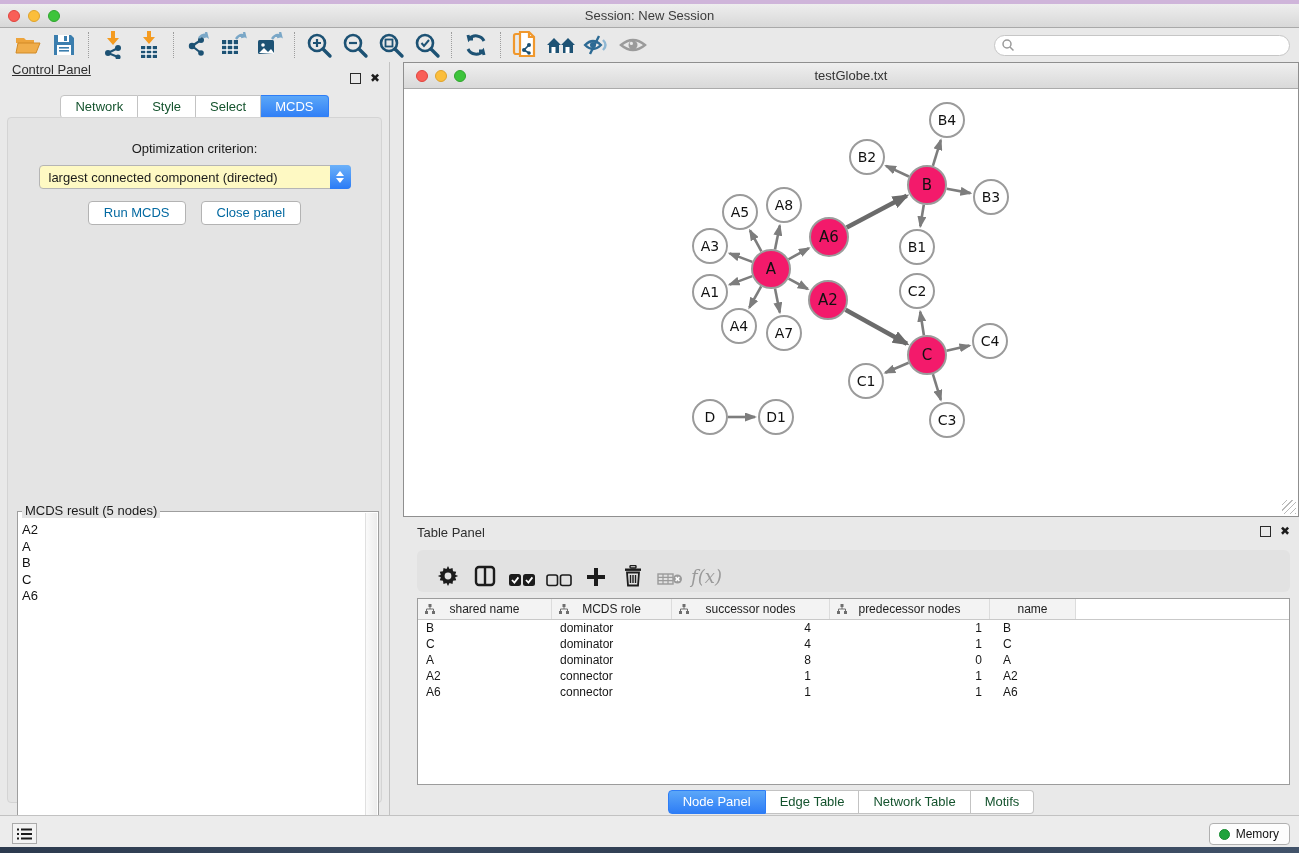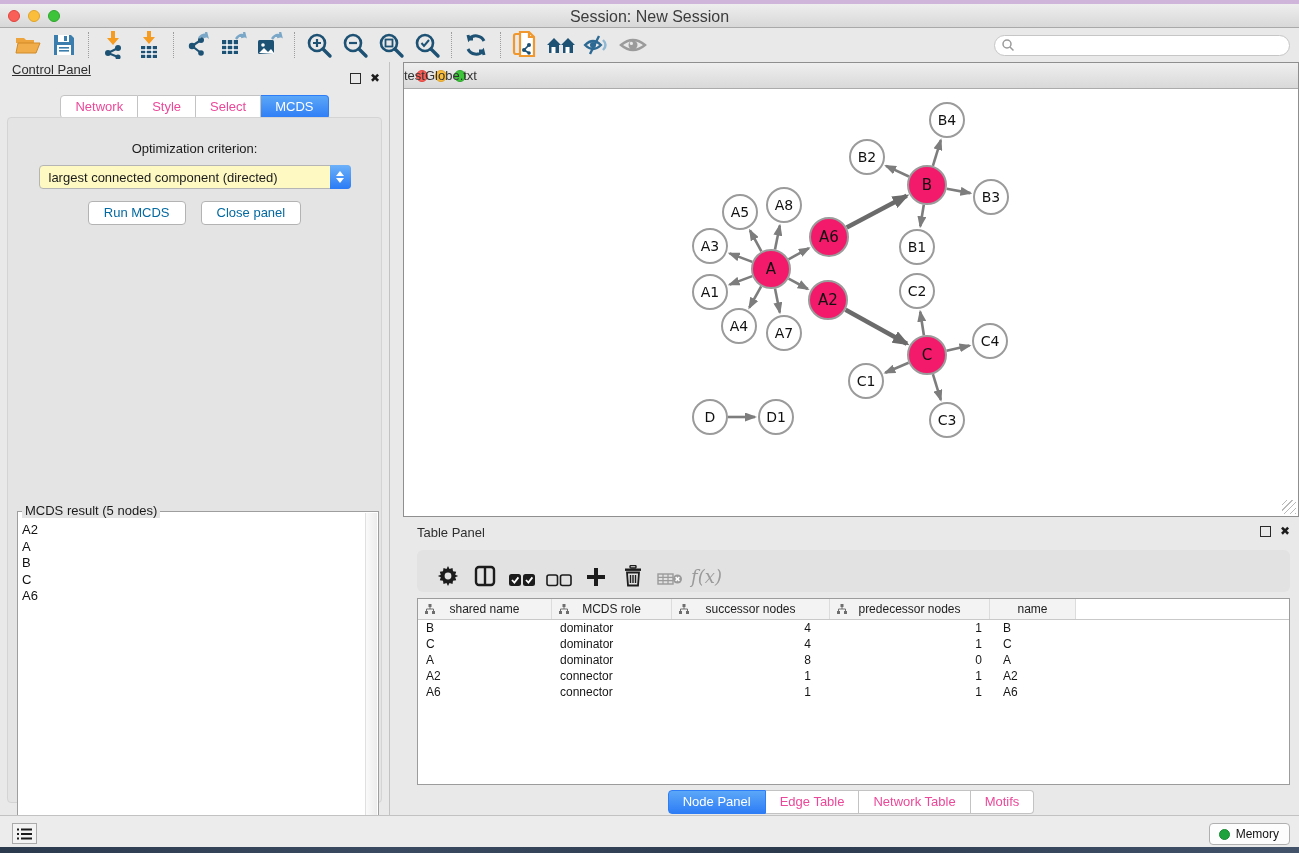--- a/index.html
+++ b/index.html
@@ -10,41 +10,41 @@
   
   .top-strip { position:absolute; left:0; top:0; width:1299px; height:4px; background:#cfb5da; }
   .titlebar { position:absolute; left:0; top:4px; width:1299px; height:24px;
     background:linear-gradient(#eeeeee,#d8d8d8); border-bottom:1px solid #a9a9a9; }
   .tl-group { position:absolute; left:8px; top:6px; display:flex; gap:8px; }
   .tl { width:12px; height:12px; border-radius:50%; }
   .tl.red { background:#f95f57; border:1px solid #e0443e; }
   .tl.yellow { background:#fbbe3c; border:1px solid #dfa32b; }
   .tl.green { background:#3dc43b; border:1px solid #2fa52e; }
   .titlebar-title { position:absolute; left:0; right:0; top:4px; text-align:center;
-    font-size:16px; color:#3c3c3c; }
+    font-size:13px; color:#3c3c3c; }
 
   
   .main-toolbar { position:absolute; left:0; top:28px; width:1299px; height:34px;
     background:#e9e9e9; display:flex; align-items:center; padding:0 9px 0 10px; }
   .tb-btn { width:36px; height:30px; display:flex; align-items:center; justify-content:center; }
   .tb-sep { width:1px; height:26px; margin:0 6px; border-left:1px dotted #9d9d9d; }
   .search-wrap { margin-left:auto; width:296px; height:21px; background:#fff;
     border:1px solid #c6c6c6; border-radius:11px; display:flex; align-items:center; padding-left:6px; }
   .search-wrap input { border:none; outline:none; flex:1; font-size:12px; background:transparent; height:17px; }
 
   
   .control-panel { position:absolute; left:0; top:62px; width:390px; height:753px;
     background:#e9e9e9; border-right:1px solid #c2c2c2; }
   .cp-header { position:absolute; left:0; top:0; width:100%; height:30px; }
   .cp-title { position:absolute; left:12px; top:0; font-size:13px; color:#2e2e2e;text-decoration:underline; }
   .panel-ctl { position:absolute; top:8px; display:flex; align-items:center; justify-content:center;
     width:16px; height:16px; font-size:12px; color:#1c1c1c; cursor:default; }
   .float-box { width:11px; height:11px; border:1.5px solid #2a2a2a; display:inline-block; }
   .cp-tabs { position:absolute; left:0; right:0; top:33px; display:flex; justify-content:center; }
-  .tab-seg { font-size:13px; color:#ec4899; background:#fff; border:1px solid #c3c3c3;
+  .tab-seg { font-size:13px; color:#14532d; background:#fff; border:1px solid #c3c3c3;
     border-left-width:0; padding:3px 14px 4px; }
   .tab-seg:first-child { border-left-width:1px; border-radius:4px 0 0 4px; }
   .tab-seg:last-child { border-radius:0 4px 4px 0; }
   .tab-seg.selected { background:linear-gradient(#5ba7f8,#2e7df6); border-color:#2e7df6; color:#fff; }
   .cp-content { position:absolute; left:7px; right:7px; top:55px; bottom:12px;
     background:#e4e4e4; border:1px solid #d4d4d4; border-radius:4px; }
   .opt-label { margin-top:23px; text-align:center; font-size:13px; color:#1b1b1b; }
   .combo { margin:9px auto 0; width:312px; height:24px; background:#fef9c3; border:1px solid #b5b5b5;
     border-radius:4px; display:flex; align-items:center; position:relative; }
   .combo-text { flex:1; font-size:13px; color:#1b1b1b; padding-left:9px; white-space:nowrap; }
@@ -64,21 +64,21 @@
   .mcds-item { font-size:13px; color:#111; line-height:16.5px; padding-left:2px; }
   .result-scroll { position:absolute; right:1px; top:1px; bottom:1px; width:12px;
     background:linear-gradient(90deg,#fafafa,#ececec); border-left:1px solid #e0e0e0; }
 
   
   .network-window { position:absolute; left:403px; top:62px; width:896px; height:455px;
     border:1px solid #8f8f8f; background:#fff; }
   .nw-titlebar { position:absolute; left:0; top:0; right:0; height:26px;
     background:linear-gradient(#efefef,#d9d9d9); border-bottom:1px solid #ababab; }
   .nw-tl { position:absolute; left:12px; top:7px; display:flex; gap:7px; }
-  .nw-title { position:absolute; left:0; right:0; top:5px; font-size:13px; color:#333; }
+  .nw-title { position:absolute; left:0; right:0; top:5px; text-align:center; font-size:13px; color:#333; }
   .nw-canvas { position:absolute; left:0; top:26px; right:0; bottom:0; background:#fff; }
   .resize-grip { position:absolute; right:2px; bottom:2px; width:14px; height:14px;
     background:repeating-linear-gradient(135deg, transparent 0 3px, #b9b9b9 3px 4px); }
 
   
   .table-panel { position:absolute; left:403px; top:517px; width:896px; height:298px; background:#e9e9e9; }
   .tp-title { position:absolute; left:14px; top:8px; font-size:13px; color:#2e2e2e; }
   .tp-toolbar { position:absolute; left:14px; right:9px; top:33px; height:42px;
     background:#e2e2e2; border-radius:6px; display:flex; align-items:center; padding-left:12px; gap:0; }
   .tpt-btn { width:37px; height:32px; display:flex; align-items:flex-end; justify-content:center; }

